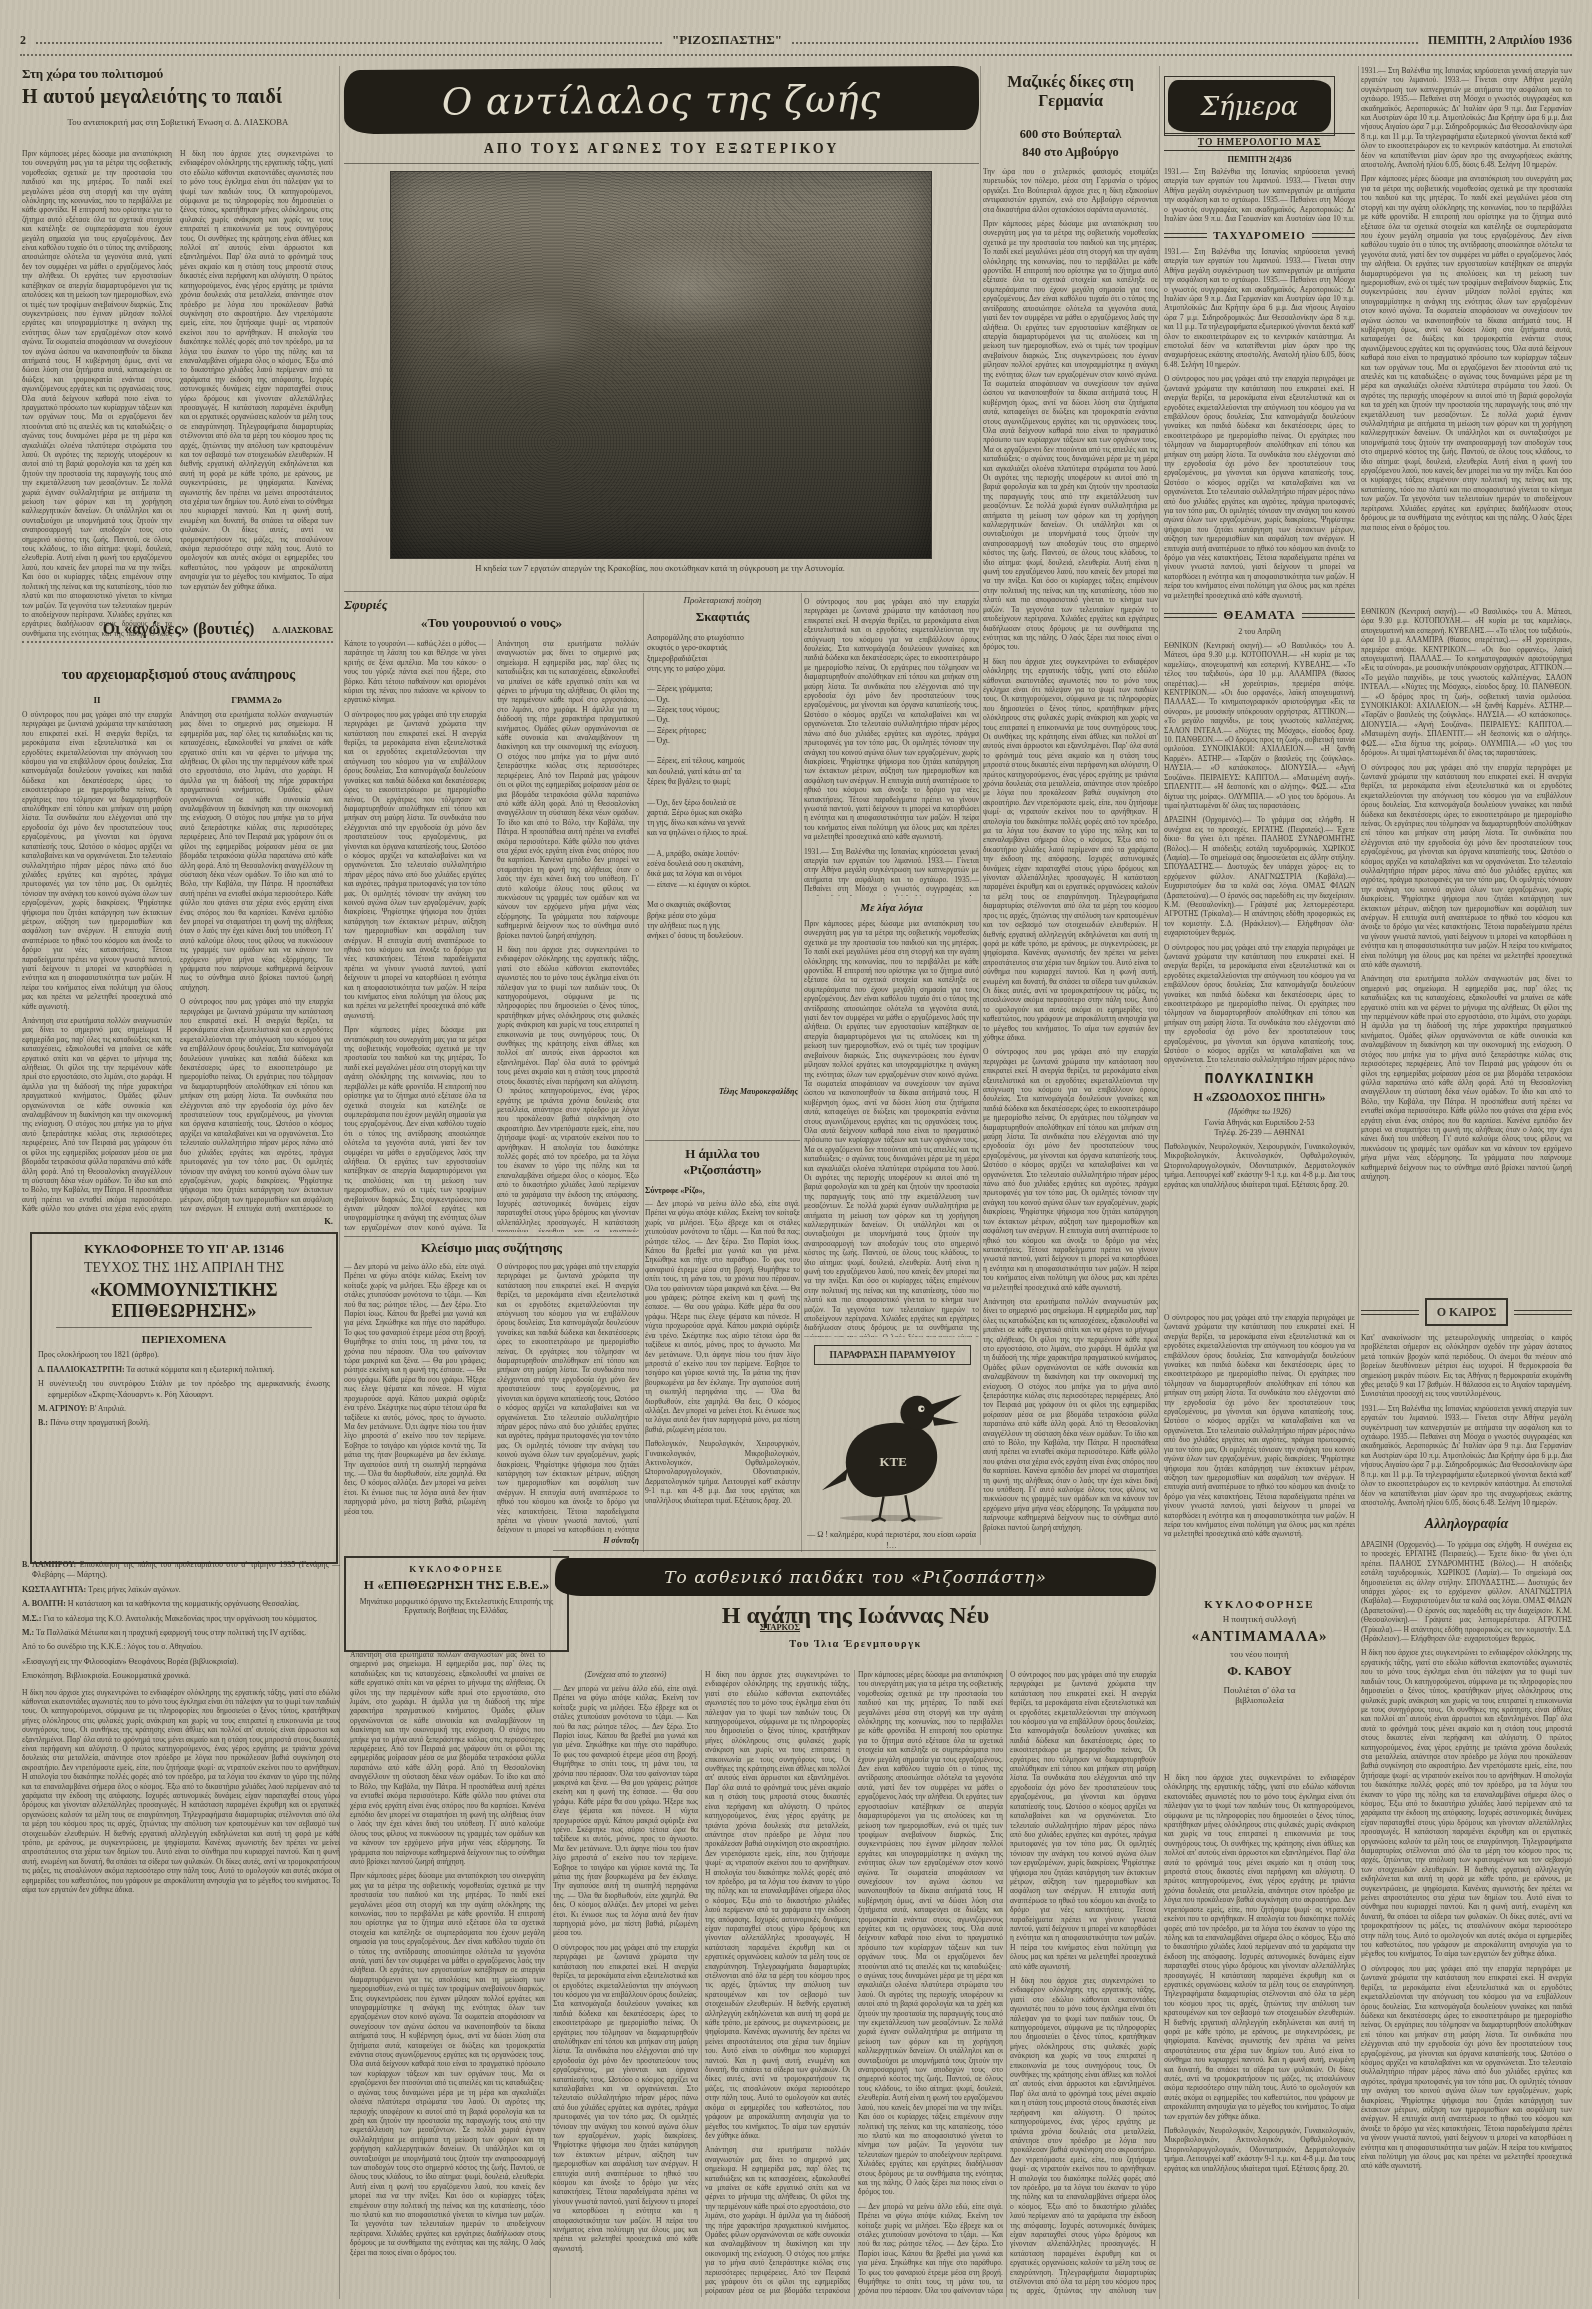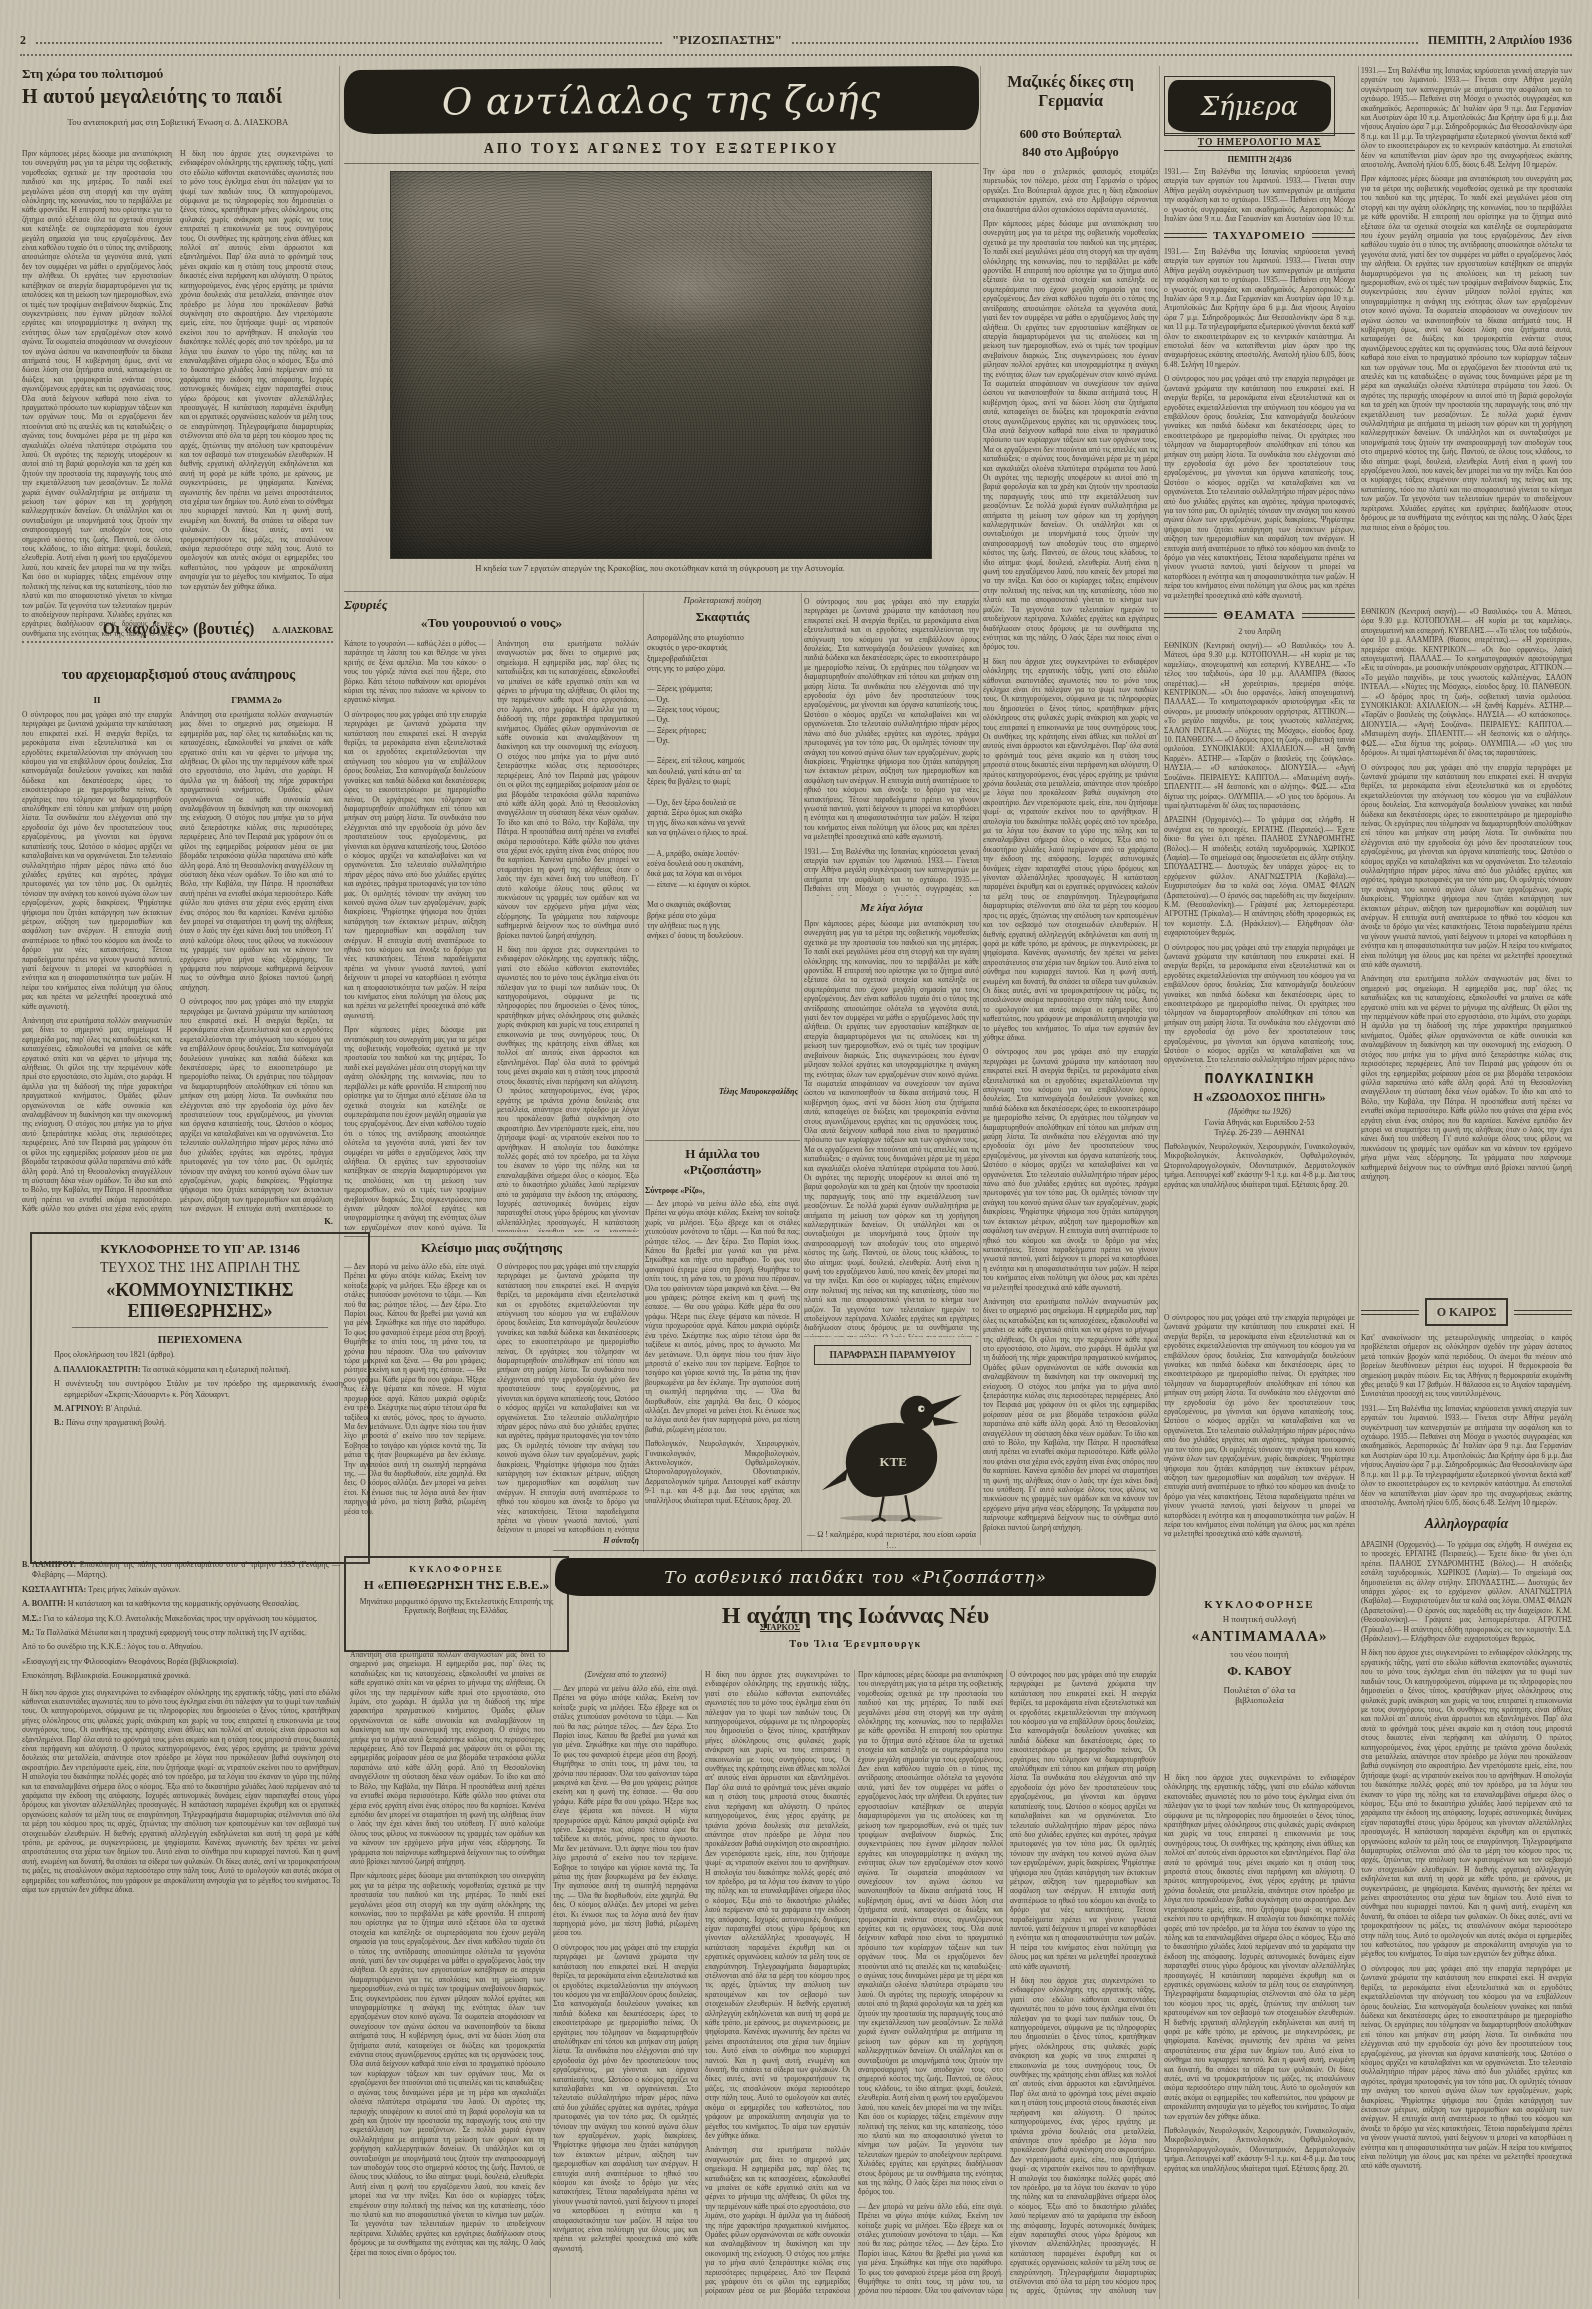--- a/index.html
+++ b/index.html
@@ -83,21 +83,21 @@
     <div class="para">Ο σύντροφος που μας γράφει από την επαρχία περιγράφει με ζωντανά χρώματα την κατάσταση που επικρατεί εκεί. Η ανεργία θερίζει, τα μεροκάματα είναι εξευτελιστικά και οι εργοδότες εκμεταλλεύονται την απόγνωση του κόσμου για να επιβάλλουν όρους δουλείας. Στα καπνομάγαζα δουλεύουν γυναίκες και παιδιά δώδεκα και δεκατέσσερις ώρες το εικοσιτετράωρο με ημερομίσθιο πείνας. Οι εργάτριες που τόλμησαν να διαμαρτυρηθούν απολύθηκαν επί τόπου και μπήκαν στη μαύρη λίστα. Τα συνδικάτα που ελέγχονται από την εργοδοσία όχι μόνο δεν προστατεύουν τους εργαζομένους, μα γίνονται και όργανα καταπίεσής τους. Ωστόσο ο κόσμος αρχίζει να καταλαβαίνει και να οργανώνεται. Στο τελευταίο συλλαλητήριο πήραν μέρος πάνω από δυο χιλιάδες εργάτες και αγρότες, πράγμα πρωτοφανές για τον τόπο μας. Οι ομιλητές τόνισαν την ανάγκη του κοινού αγώνα όλων των εργαζομένων, χωρίς διακρίσεις. Ψηφίστηκε ψήφισμα που ζητάει κατάργηση των έκτακτων μέτρων, αύξηση των ημερομισθίων και ασφάλιση των ανέργων. Η επιτυχία αυτή αναπτέρωσε το ηθικό του κόσμου και άνοιξε το δρόμο για νέες κατακτήσεις. Τέτοια παραδείγματα πρέπει να γίνουν γνωστά παντού, γιατί δείχνουν τι μπορεί να κατορθώσει η ενότητα και η αποφασιστικότητα των μαζών. Η πείρα του κινήματος είναι πολύτιμη για όλους μας και πρέπει να μελετηθεί προσεχτικά από κάθε αγωνιστή.</div>
     <div class="para">Απάντηση στα ερωτήματα πολλών αναγνωστών μας δίνει το σημερινό μας σημείωμα. Η εφημερίδα μας, παρ' όλες τις καταδιώξεις και τις κατασχέσεις, εξακολουθεί να μπαίνει σε κάθε εργατικό σπίτι και να φέρνει το μήνυμα της αλήθειας. Οι φίλοι της την περιμένουν κάθε πρωί στο εργοστάσιο, στο λιμάνι, στο χωράφι. Η άμιλλα για τη διάδοσή της πήρε χαρακτήρα πραγματικού κινήματος. Ομάδες φίλων οργανώνονται σε κάθε συνοικία και αναλαμβάνουν τη διακίνηση και την οικονομική της ενίσχυση. Ο στόχος που μπήκε για το μήνα αυτό ξεπεράστηκε κιόλας στις περισσότερες περιφέρειες. Από τον Πειραιά μας γράφουν ότι οι φίλοι της εφημερίδας μοίρασαν μέσα σε μια βδομάδα τετρακόσια φύλλα παραπάνω από κάθε άλλη φορά. Από τη Θεσσαλονίκη αναγγέλλουν τη σύσταση δέκα νέων ομάδων. Το ίδιο και από το Βόλο, την Καβάλα, την Πάτρα. Η προσπάθεια αυτή πρέπει να ενταθεί ακόμα περισσότερο. Κάθε φύλλο που φτάνει στα χέρια ενός εργάτη είναι ένας σπόρος που θα καρπίσει. Κανένα εμπόδιο δεν μπορεί να σταματήσει τη φωνή της αλήθειας όταν ο λαός την έχει κάνει δική του υπόθεση. Γι' αυτό καλούμε όλους τους φίλους να πυκνώσουν τις γραμμές των ομάδων και να κάνουν τον ερχόμενο μήνα μήνα νέας εξόρμησης. Τα γράμματα που παίρνουμε καθημερινά δείχνουν πως το σύνθημα αυτό βρίσκει παντού ζωηρή απήχηση.</div>
   </div>
   <div class="abs ctr hl" style="left:180px;top:695px;width:153px;height:11px;font-size:9px;">ΓΡΑΜΜΑ 2ο</div>
   <div class="bt abs" style="left:180px;top:710px;width:153px;height:502px;">
     <div class="para">Απάντηση στα ερωτήματα πολλών αναγνωστών μας δίνει το σημερινό μας σημείωμα. Η εφημερίδα μας, παρ' όλες τις καταδιώξεις και τις κατασχέσεις, εξακολουθεί να μπαίνει σε κάθε εργατικό σπίτι και να φέρνει το μήνυμα της αλήθειας. Οι φίλοι της την περιμένουν κάθε πρωί στο εργοστάσιο, στο λιμάνι, στο χωράφι. Η άμιλλα για τη διάδοσή της πήρε χαρακτήρα πραγματικού κινήματος. Ομάδες φίλων οργανώνονται σε κάθε συνοικία και αναλαμβάνουν τη διακίνηση και την οικονομική της ενίσχυση. Ο στόχος που μπήκε για το μήνα αυτό ξεπεράστηκε κιόλας στις περισσότερες περιφέρειες. Από τον Πειραιά μας γράφουν ότι οι φίλοι της εφημερίδας μοίρασαν μέσα σε μια βδομάδα τετρακόσια φύλλα παραπάνω από κάθε άλλη φορά. Από τη Θεσσαλονίκη αναγγέλλουν τη σύσταση δέκα νέων ομάδων. Το ίδιο και από το Βόλο, την Καβάλα, την Πάτρα. Η προσπάθεια αυτή πρέπει να ενταθεί ακόμα περισσότερο. Κάθε φύλλο που φτάνει στα χέρια ενός εργάτη είναι ένας σπόρος που θα καρπίσει. Κανένα εμπόδιο δεν μπορεί να σταματήσει τη φωνή της αλήθειας όταν ο λαός την έχει κάνει δική του υπόθεση. Γι' αυτό καλούμε όλους τους φίλους να πυκνώσουν τις γραμμές των ομάδων και να κάνουν τον ερχόμενο μήνα μήνα νέας εξόρμησης. Τα γράμματα που παίρνουμε καθημερινά δείχνουν πως το σύνθημα αυτό βρίσκει παντού ζωηρή απήχηση.</div>
     <div class="para">Ο σύντροφος που μας γράφει από την επαρχία περιγράφει με ζωντανά χρώματα την κατάσταση που επικρατεί εκεί. Η ανεργία θερίζει, τα μεροκάματα είναι εξευτελιστικά και οι εργοδότες εκμεταλλεύονται την απόγνωση του κόσμου για να επιβάλλουν όρους δουλείας. Στα καπνομάγαζα δουλεύουν γυναίκες και παιδιά δώδεκα και δεκατέσσερις ώρες το εικοσιτετράωρο με ημερομίσθιο πείνας. Οι εργάτριες που τόλμησαν να διαμαρτυρηθούν απολύθηκαν επί τόπου και μπήκαν στη μαύρη λίστα. Τα συνδικάτα που ελέγχονται από την εργοδοσία όχι μόνο δεν προστατεύουν τους εργαζομένους, μα γίνονται και όργανα καταπίεσής τους. Ωστόσο ο κόσμος αρχίζει να καταλαβαίνει και να οργανώνεται. Στο τελευταίο συλλαλητήριο πήραν μέρος πάνω από δυο χιλιάδες εργάτες και αγρότες, πράγμα πρωτοφανές για τον τόπο μας. Οι ομιλητές τόνισαν την ανάγκη του κοινού αγώνα όλων των εργαζομένων, χωρίς διακρίσεις. Ψηφίστηκε ψήφισμα που ζητάει κατάργηση των έκτακτων μέτρων, αύξηση των ημερομισθίων και ασφάλιση των ανέργων. Η επιτυχία αυτή αναπτέρωσε το ηθικό του κόσμου και άνοιξε το δρόμο για νέες κατακτήσεις. Τέτοια παραδείγματα πρέπει να γίνουν γνωστά παντού, γιατί δείχνουν τι μπορεί να κατορθώσει η ενότητα και η αποφασιστικότητα των μαζών. Η πείρα του κινήματος είναι πολύτιμη για όλους μας και πρέπει να μελετηθεί προσεχτικά από κάθε αγωνιστή.</div>
   </div>
   <div class="abs rt hl" style="left:180px;top:1216px;width:153px;height:10px;font-size:8.5px;">Κ.</div>
 
-  <div class="abs adbox" style="left:30px;top:1232px;width:292px;height:312px;padding:8px 22px;">
+  <div class="abs adbox" style="left:30px;top:1232px;width:292px;height:312px;padding:8px 6px;">
     <div class="ctr hl" style="font-size:12.4px;">ΚΥΚΛΟΦΟΡΗΣΕ ΤΟ ΥΠ' ΑΡ. 13146</div>
     <div class="ctr" style="font-size:14px;margin-top:3px;">ΤΕΥΧΟΣ ΤΗΣ 1ΗΣ ΑΠΡΙΛΗ ΤΗΣ</div>
     <div class="ctr hl" style="font-size:18px;line-height:1.15;margin-top:4px;">«ΚΟΜΜΟΥΝΙΣΤΙΚΗΣ ΕΠΙΘΕΩΡΗΣΗΣ»</div>
     <div style="border-top:1px solid rgba(50,46,38,.6);margin:6px 18px 5px 18px;"></div>
     <div class="ctr hl" style="font-size:11px;margin-bottom:5px;">ΠΕΡΙΕΧΟΜΕΝΑ</div>
     <div class="toc-item"><span class="toc-who"></span> <span>Προς ολοκλήρωση του 1821 (άρθρο).</span></div>
     <div class="toc-item"><span class="toc-who">Δ. ΠΑΛΛΙΟΚΑΣΤΡΙΤΗ:</span> <span>Τα αστικά κόμματα και η εξωτερική πολιτική.</span></div>
     <div class="toc-item"><span class="toc-who"></span> <span>Η συνέντευξη του συντρόφου Στάλιν με τον πρόεδρο της αμερικανικής ένωσης εφημερίδων «Σκριπς-Χάουαρντ» κ. Ρόη Χάουαρντ.</span></div>
     <div class="toc-item"><span class="toc-who">Μ. ΑΓΡΙΝΟΥ:</span> <span>Β' Απριλιά.</span></div>
     <div class="toc-item"><span class="toc-who">Β.:</span> <span>Πάνω στην πραγματική βουλή.</span></div>

